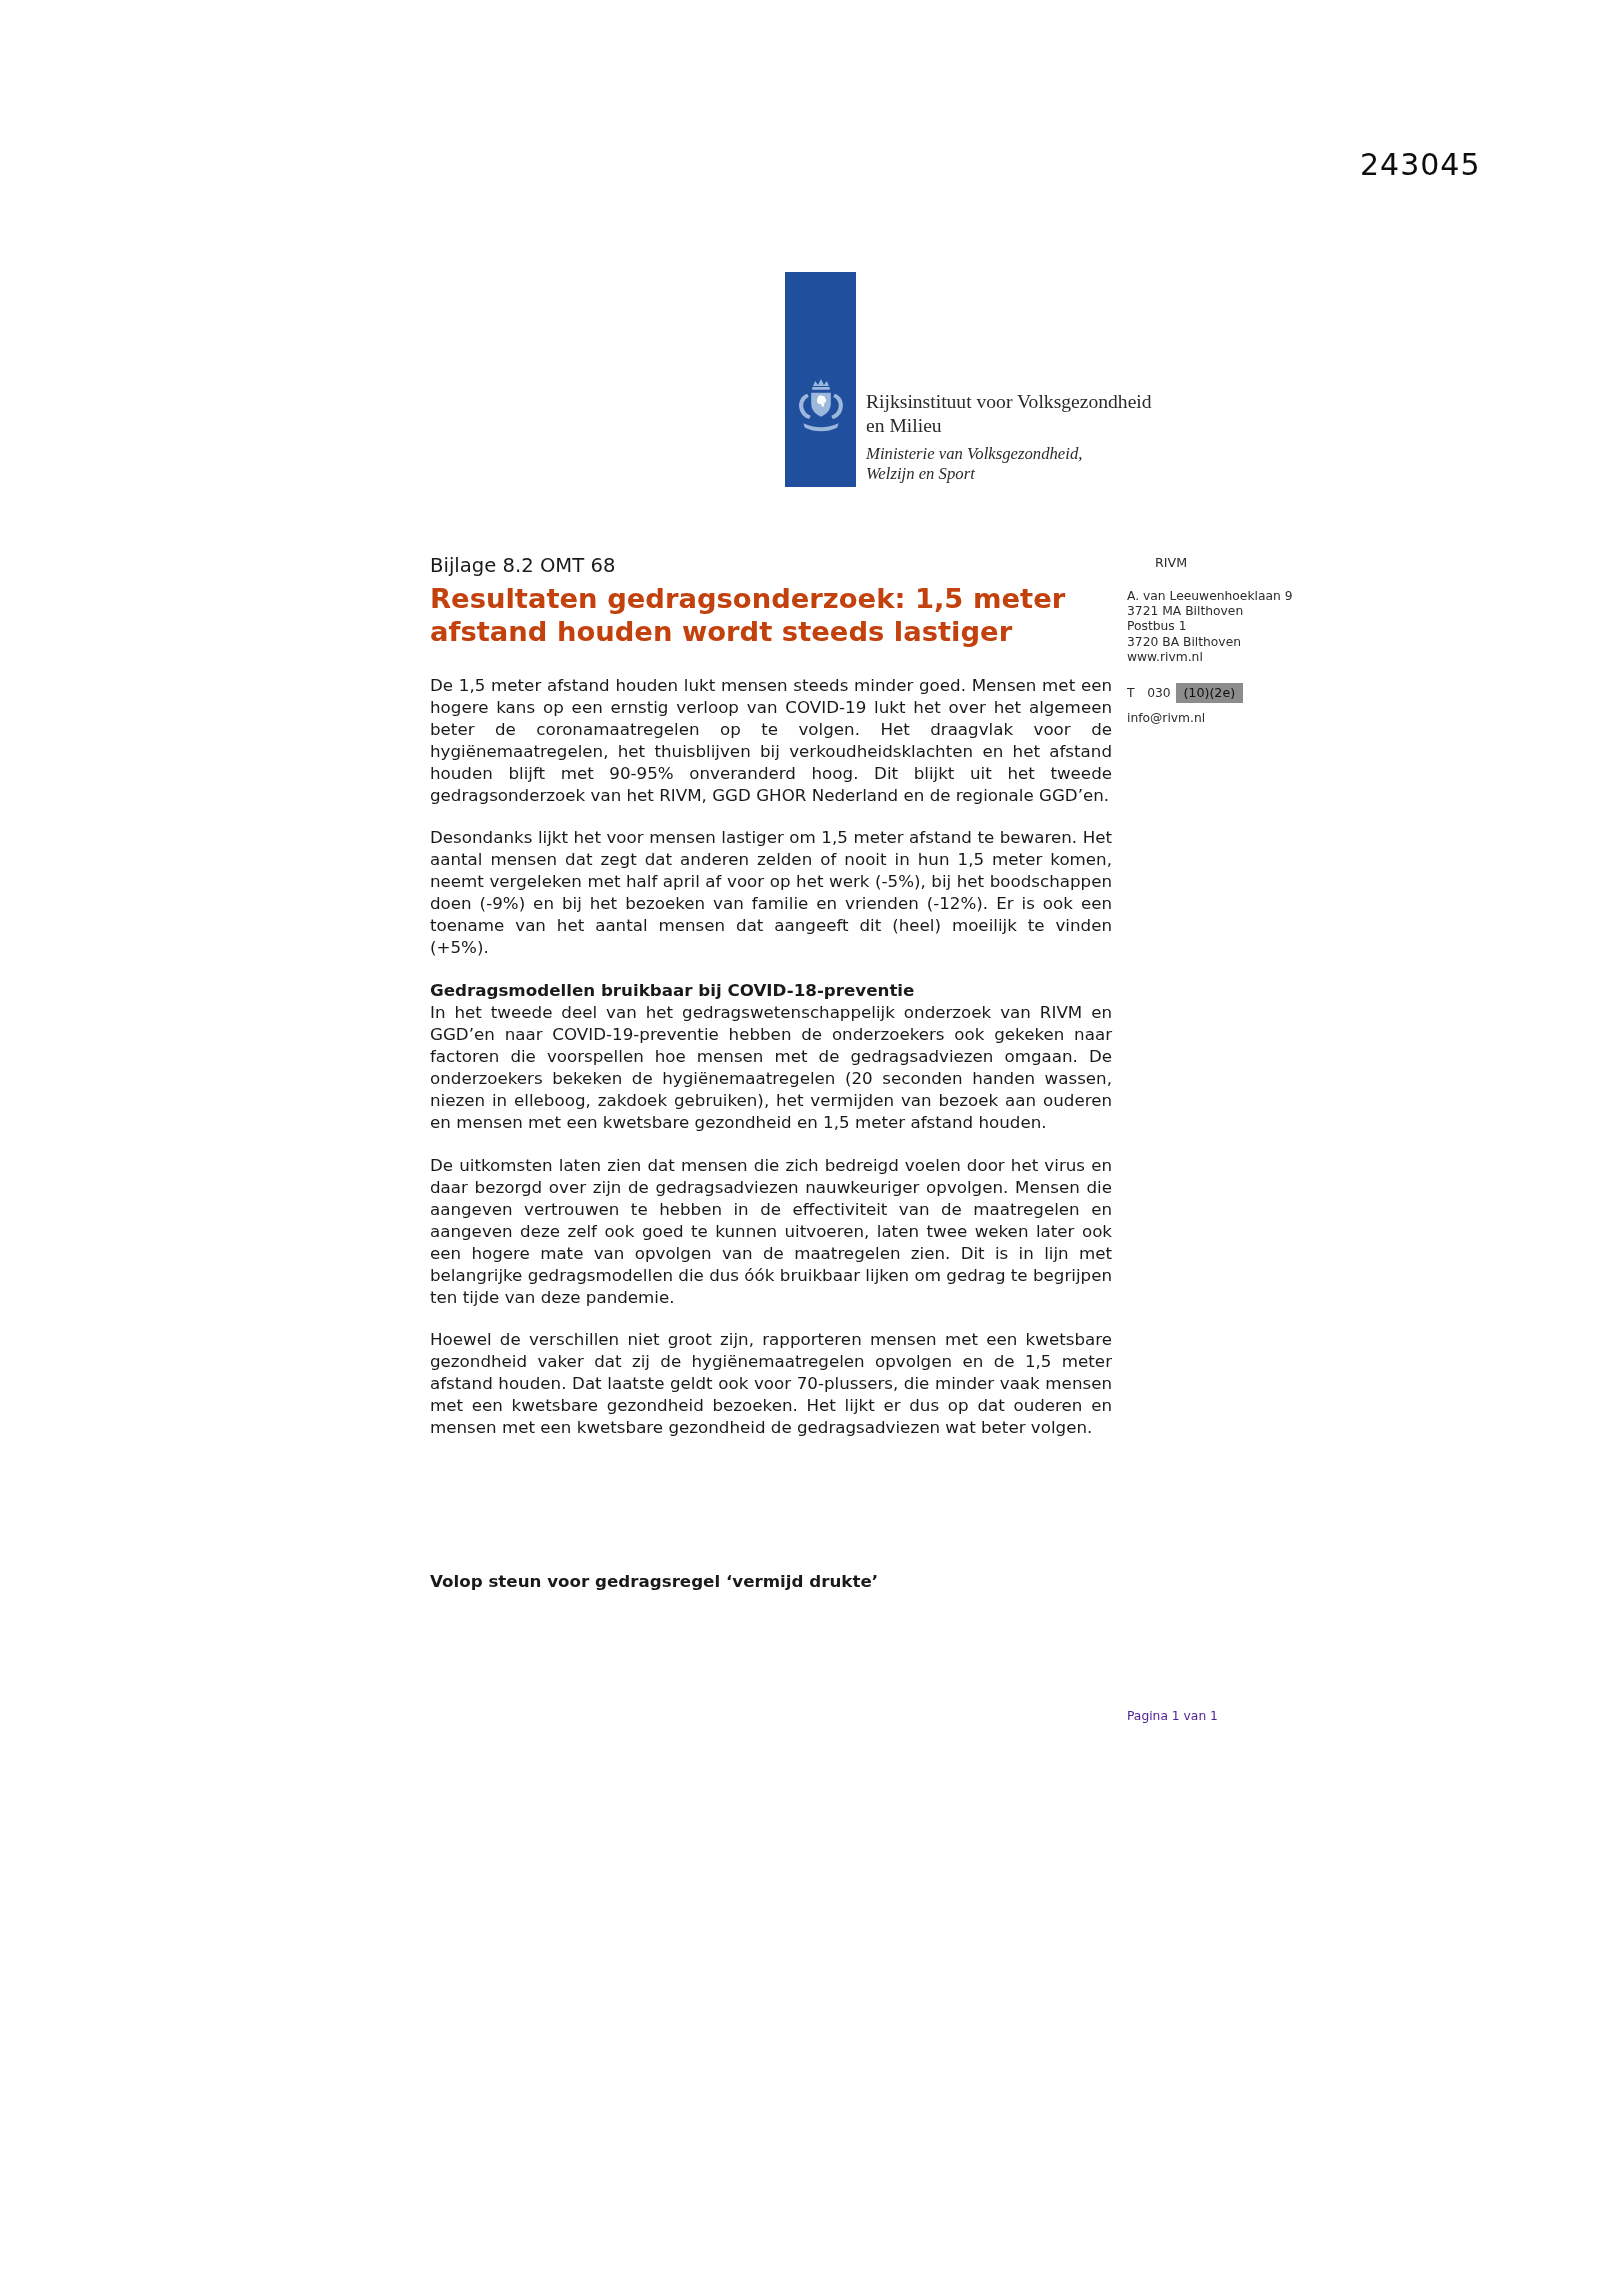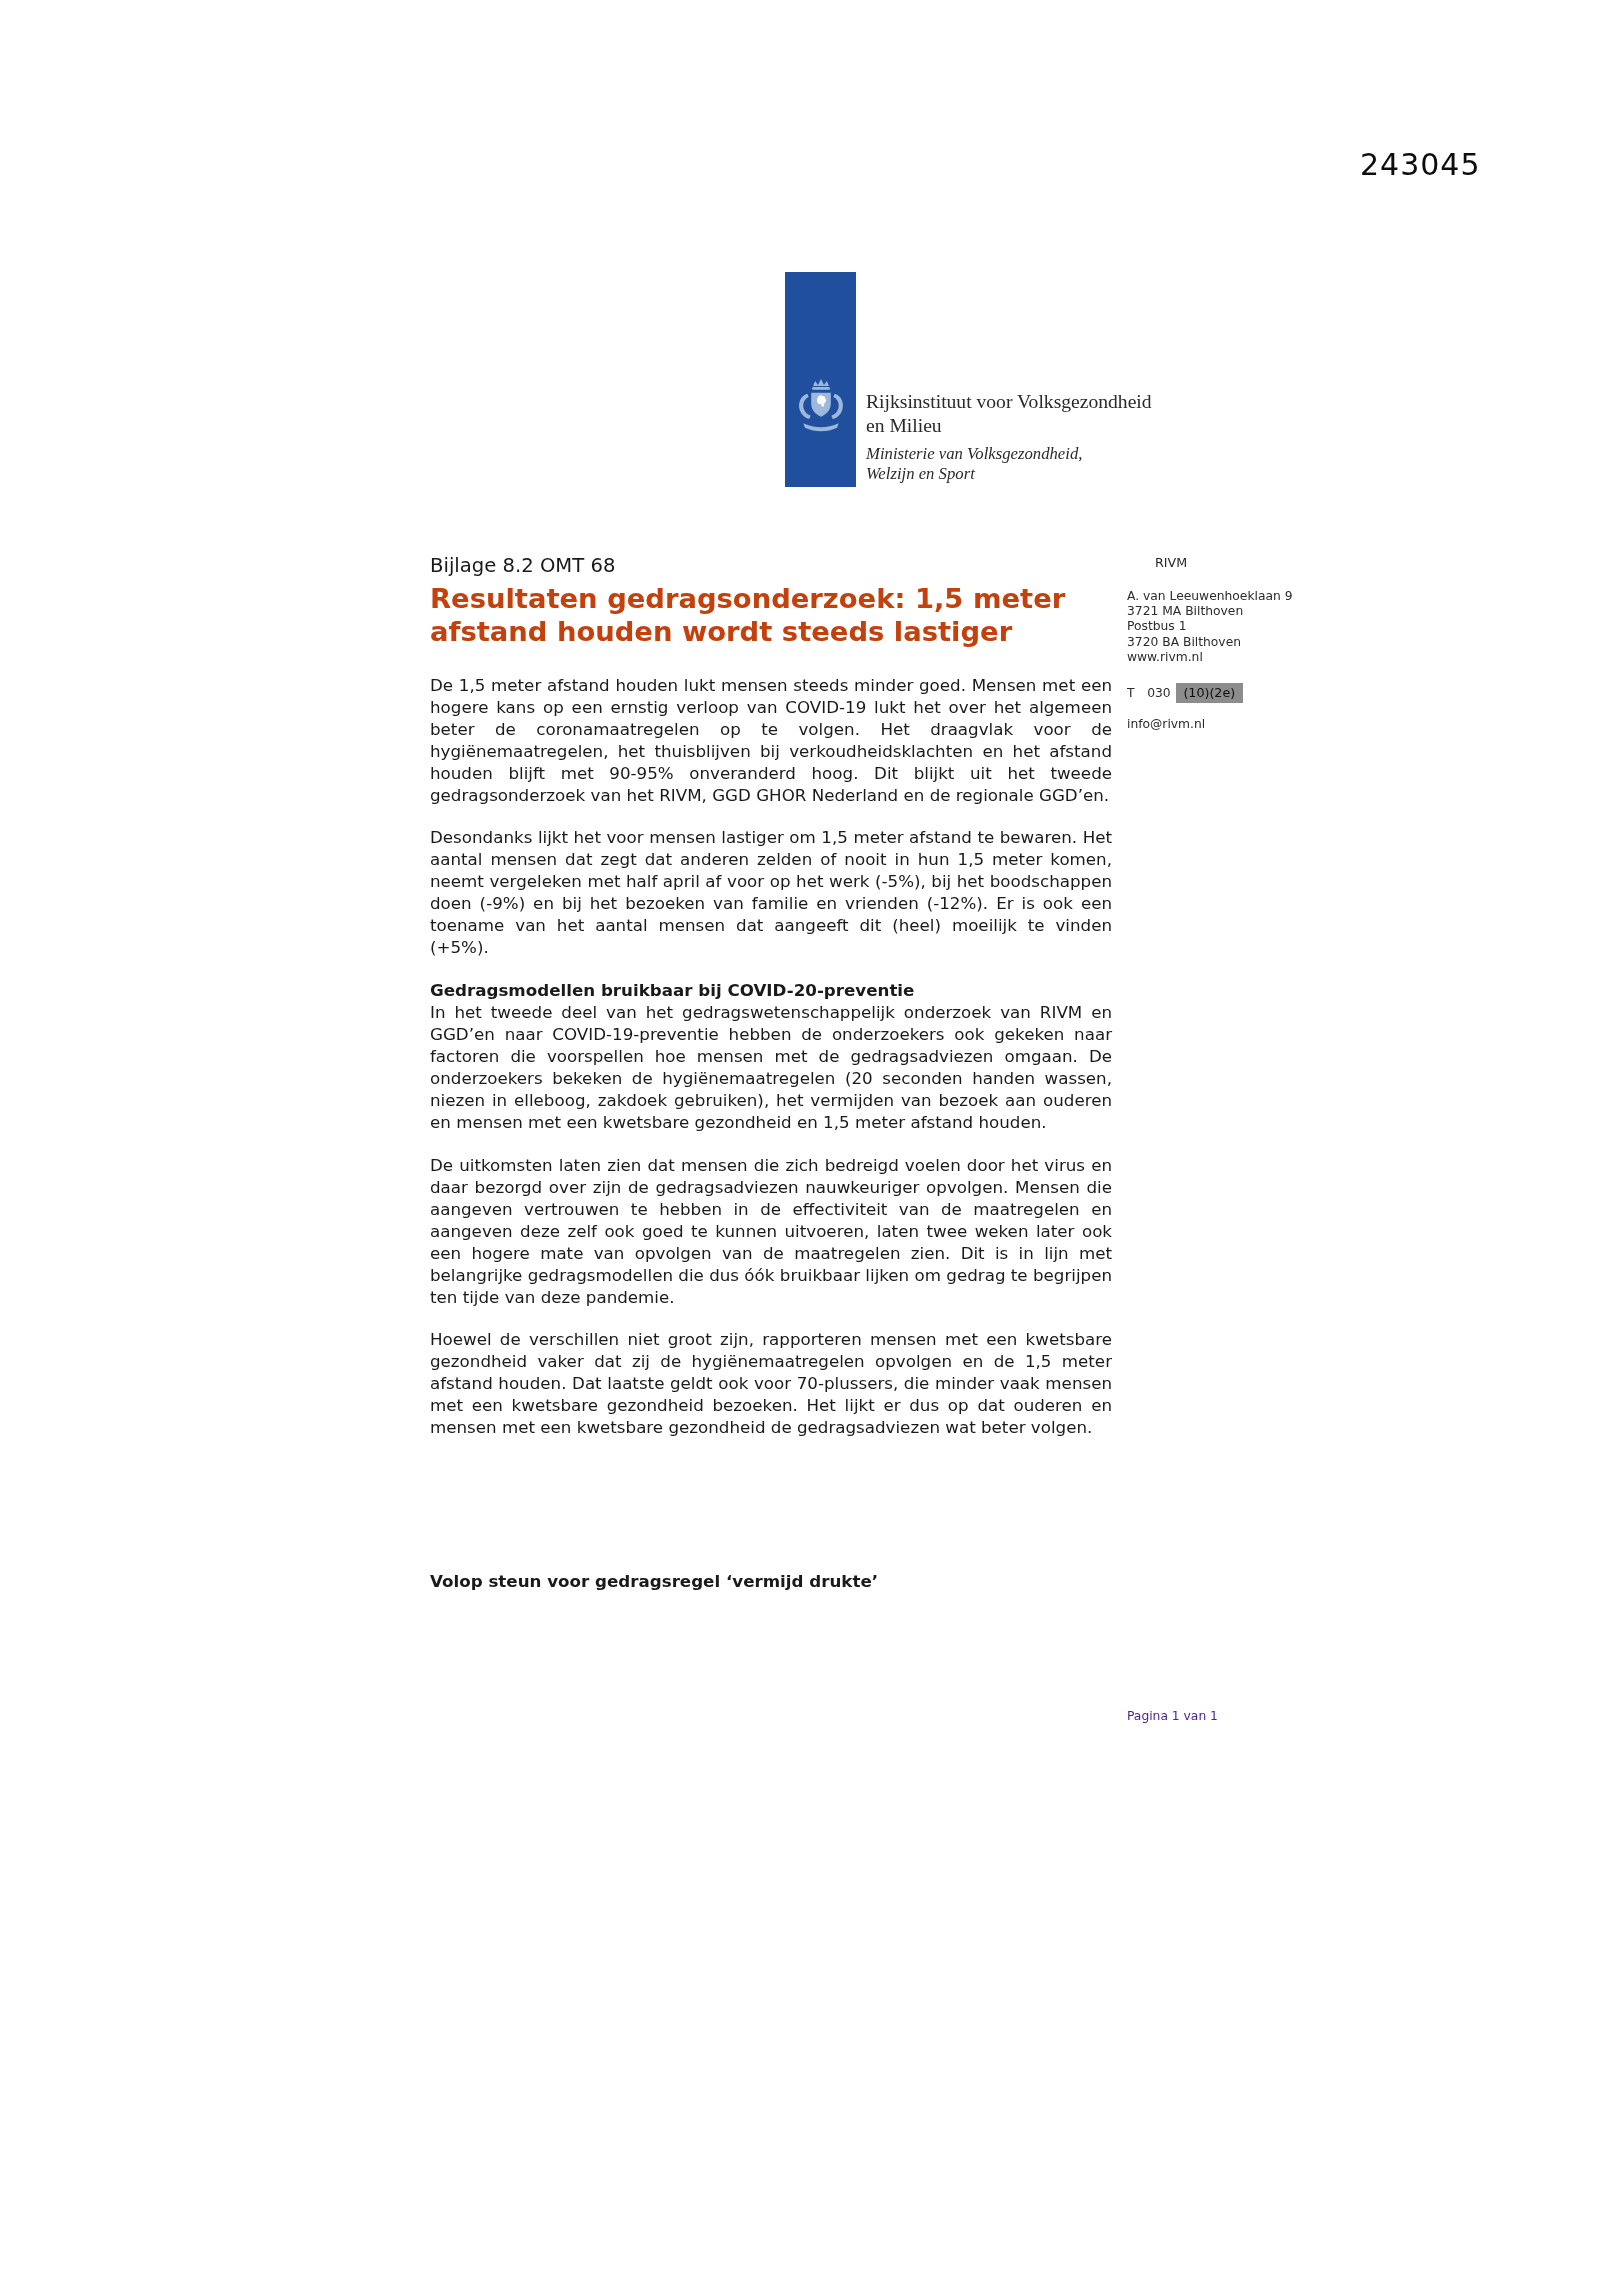--- a/index.html
+++ b/index.html
@@ -55,21 +55,21 @@
   .clip-cut .para { margin: 0; }
   .closing-heading { margin-top: 94px; }
 
   
   .sidebar {
     position: absolute; left: 1127px; top: 555px; width: 206px;
     font-size: 12.3px; line-height: 15.3px; color: #2b2b2b;
   }
   .sb-org { font-size: 12.7px; margin-bottom: 18.6px; margin-left: 28px; }
   .sb-address { margin-bottom: 17.6px; }
-  .sb-phone-row { white-space: nowrap; margin-bottom: 14px; }
+  .sb-phone-row { white-space: nowrap; margin-bottom: 8px; }
   .sb-phone-prefix { margin-left: 12.7px; }
   .redaction {
     display: inline-block; background: #8c8c8c; color: #0f0f0f;
     padding: 2px 7.8px; margin-left: 4.9px; font-size: 12.7px; line-height: 15.7px;
   }
   .page-footer {
     position: absolute; left: 1127px; top: 1709px;
     font-size: 12.3px; color: #4c1d95;
   }
 </style>
@@ -102,21 +102,21 @@
       <div class="ministry-line">Welzijn en Sport</div>
     </div>
   </div>
 
   <main class="main">
     <p class="kicker">Bijlage 8.2 OMT 68</p>
     <h1 class="title">Resultaten gedragsonderzoek: 1,5 meter afstand houden wordt steeds lastiger</h1>
 
     <p class="para">De 1,5 meter afstand houden lukt mensen steeds minder goed. Mensen met een hogere kans op een ernstig verloop van COVID-19 lukt het over het algemeen beter de coronamaatregelen op te volgen. Het draagvlak voor de hygiënemaatregelen, het thuisblijven bij verkoudheidsklachten en het afstand houden blijft met 90-95% onveranderd hoog. Dit blijkt uit het tweede gedragsonderzoek van het RIVM, GGD GHOR Nederland en de regionale GGD’en.</p>
     <p class="para">Desondanks lijkt het voor mensen lastiger om 1,5 meter afstand te bewaren. Het aantal mensen dat zegt dat anderen zelden of nooit in hun 1,5 meter komen, neemt vergeleken met half april af voor op het werk (-5%), bij het boodschappen doen (-9%) en bij het bezoeken van familie en vrienden (-12%). Er is ook een toename van het aantal mensen dat aangeeft dit (heel) moeilijk te vinden (+5%).</p>
-    <h2 class="subheading">Gedragsmodellen bruikbaar bij COVID-20-preventie</h2>
+    <h2 class="subheading">Gedragsmodellen bruikbaar bij COVID-18-preventie</h2>
     <p class="para">In het tweede deel van het gedragswetenschappelijk onderzoek van RIVM en GGD’en naar COVID-19-preventie hebben de onderzoekers ook gekeken naar factoren die voorspellen hoe mensen met de gedragsadviezen omgaan. De onderzoekers bekeken de hygiënemaatregelen (20 seconden handen wassen, niezen in elleboog, zakdoek gebruiken), het vermijden van bezoek aan ouderen en mensen met een kwetsbare gezondheid en 1,5 meter afstand houden.</p>
     <p class="para">De uitkomsten laten zien dat mensen die zich bedreigd voelen door het virus en daar bezorgd over zijn de gedragsadviezen nauwkeuriger opvolgen. Mensen die aangeven vertrouwen te hebben in de effectiviteit van de maatregelen en aangeven deze zelf ook goed te kunnen uitvoeren, laten twee weken later ook een hogere mate van opvolgen van de maatregelen zien. Dit is in lijn met belangrijke gedragsmodellen die dus óók bruikbaar lijken om gedrag te begrijpen ten tijde van deze pandemie.</p>
     <div class="clip-cut">
       <p class="para">Hoewel de verschillen niet groot zijn, rapporteren mensen met een kwetsbare gezondheid vaker dat zij de hygiënemaatregelen opvolgen en de 1,5 meter afstand houden. Dat laatste geldt ook voor 70-plussers, die minder vaak mensen met een kwetsbare gezondheid bezoeken. Het lijkt er dus op dat ouderen en mensen met een kwetsbare gezondheid de gedragsadviezen wat beter volgen.</p>
     </div>
     <h2 class="subheading closing-heading">Volop steun voor gedragsregel ‘vermijd drukte’</h2>
   </main>
 
   <aside class="sidebar">
     <div class="sb-org">RIVM</div>

